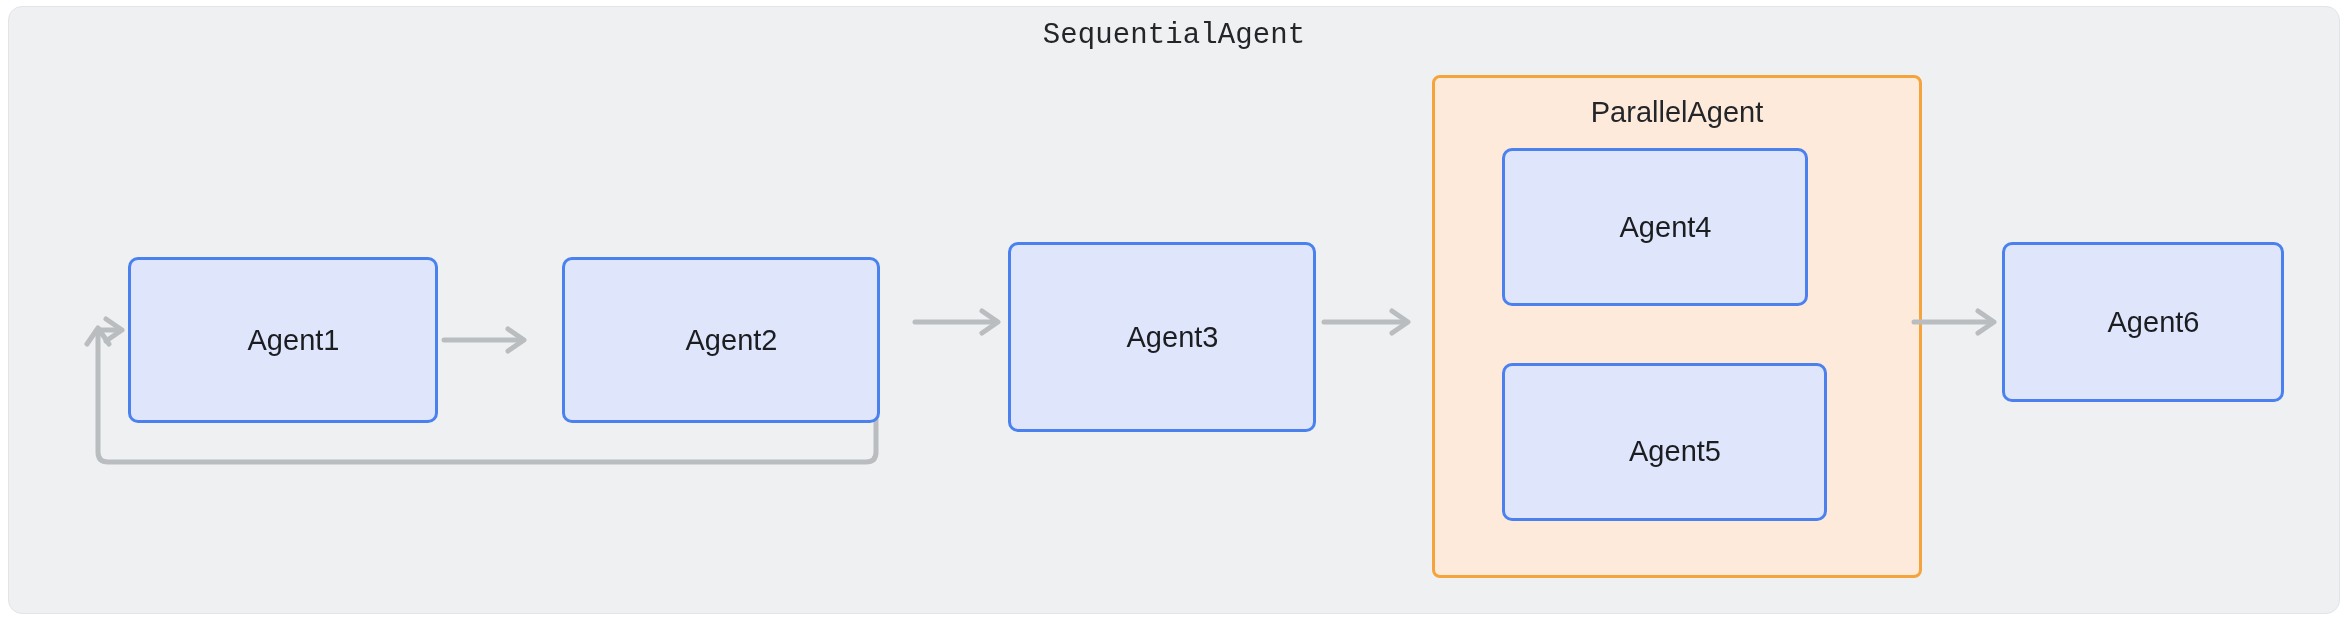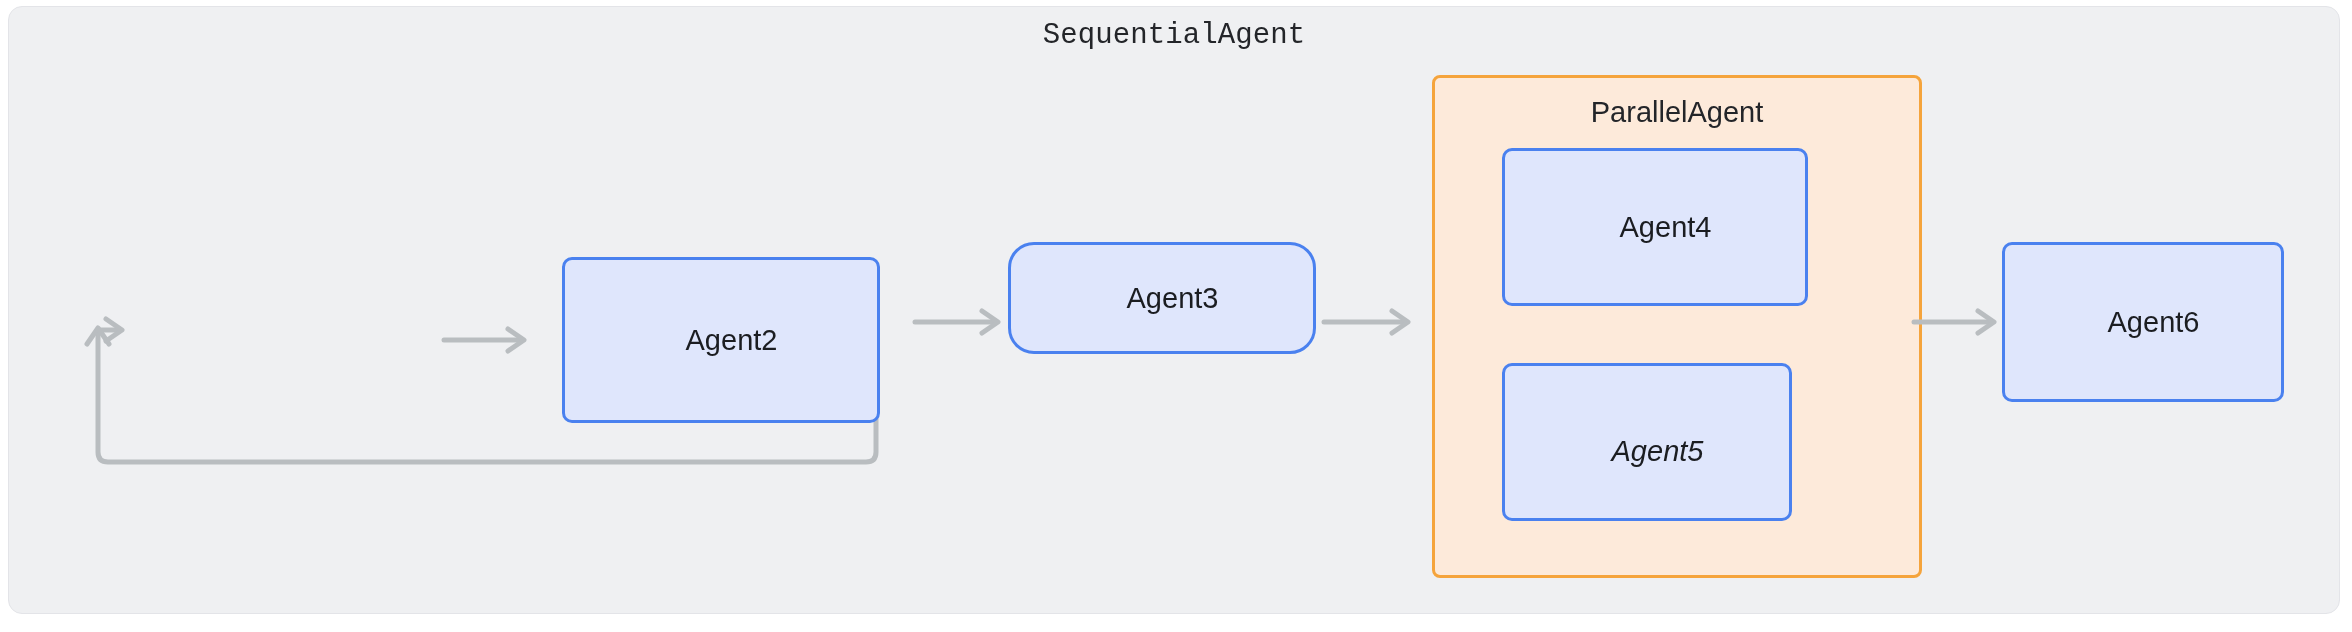--- a/index.html
+++ b/index.html
@@ -90,23 +90,23 @@
     display: flex;
     align-items: center;
     justify-content: center;
     font-size: 29px;
     color: #1b1d21;
     padding-left: 21px;
   }
 
   #agent1 { left: 128px; top: 257px; width: 310px; height: 166px; }
   #agent2 { left: 534px; top: 257px; width: 318px; height: 166px; margin-left: 28px; }
-  #agent3 { left: 1008px; top: 242px; width: 308px; height: 112px; border-radius: 26px; }
+  #agent3 { left: 1008px; top: 242px; width: 308px; height: 190px; }
   #agent4 { left: 1502px; top: 148px; width: 306px; height: 158px; }
-  #agent5 { left: 1502px; top: 363px; width: 290px; height: 158px; font-style: italic; }
+  #agent5 { left: 1502px; top: 363px; width: 325px; height: 158px; }
   #agent6 { left: 2002px; top: 242px; width: 282px; height: 160px; }
 
   
   #agent5 { align-items: center; padding-top: 18px; }
 
   
   #connectors {
     position: absolute;
     left: 0;
     top: 0;
@@ -168,20 +168,23 @@
       <path class="conn-line" d="M 1324 322 L 1402 322"></path>
       <path class="conn-head" d="M 1392 311 L 1408 322 L 1392 333"></path>
     </g>
 
     <g>
       <path class="conn-line" d="M 1914 322 L 1988 322"></path>
       <path class="conn-head" d="M 1978 311 L 1994 322 L 1978 333"></path>
     </g>
   </svg>
 
+  <div class="agent-node" id="agent1">
+    <span>Agent1</span>
+  </div>
 
   <div class="agent-node" id="agent2">
     <span>Agent2</span>
   </div>
 
   <div class="agent-node" id="agent3">
     <span>Agent3</span>
   </div>
 
   <div class="agent-node" id="agent4">

